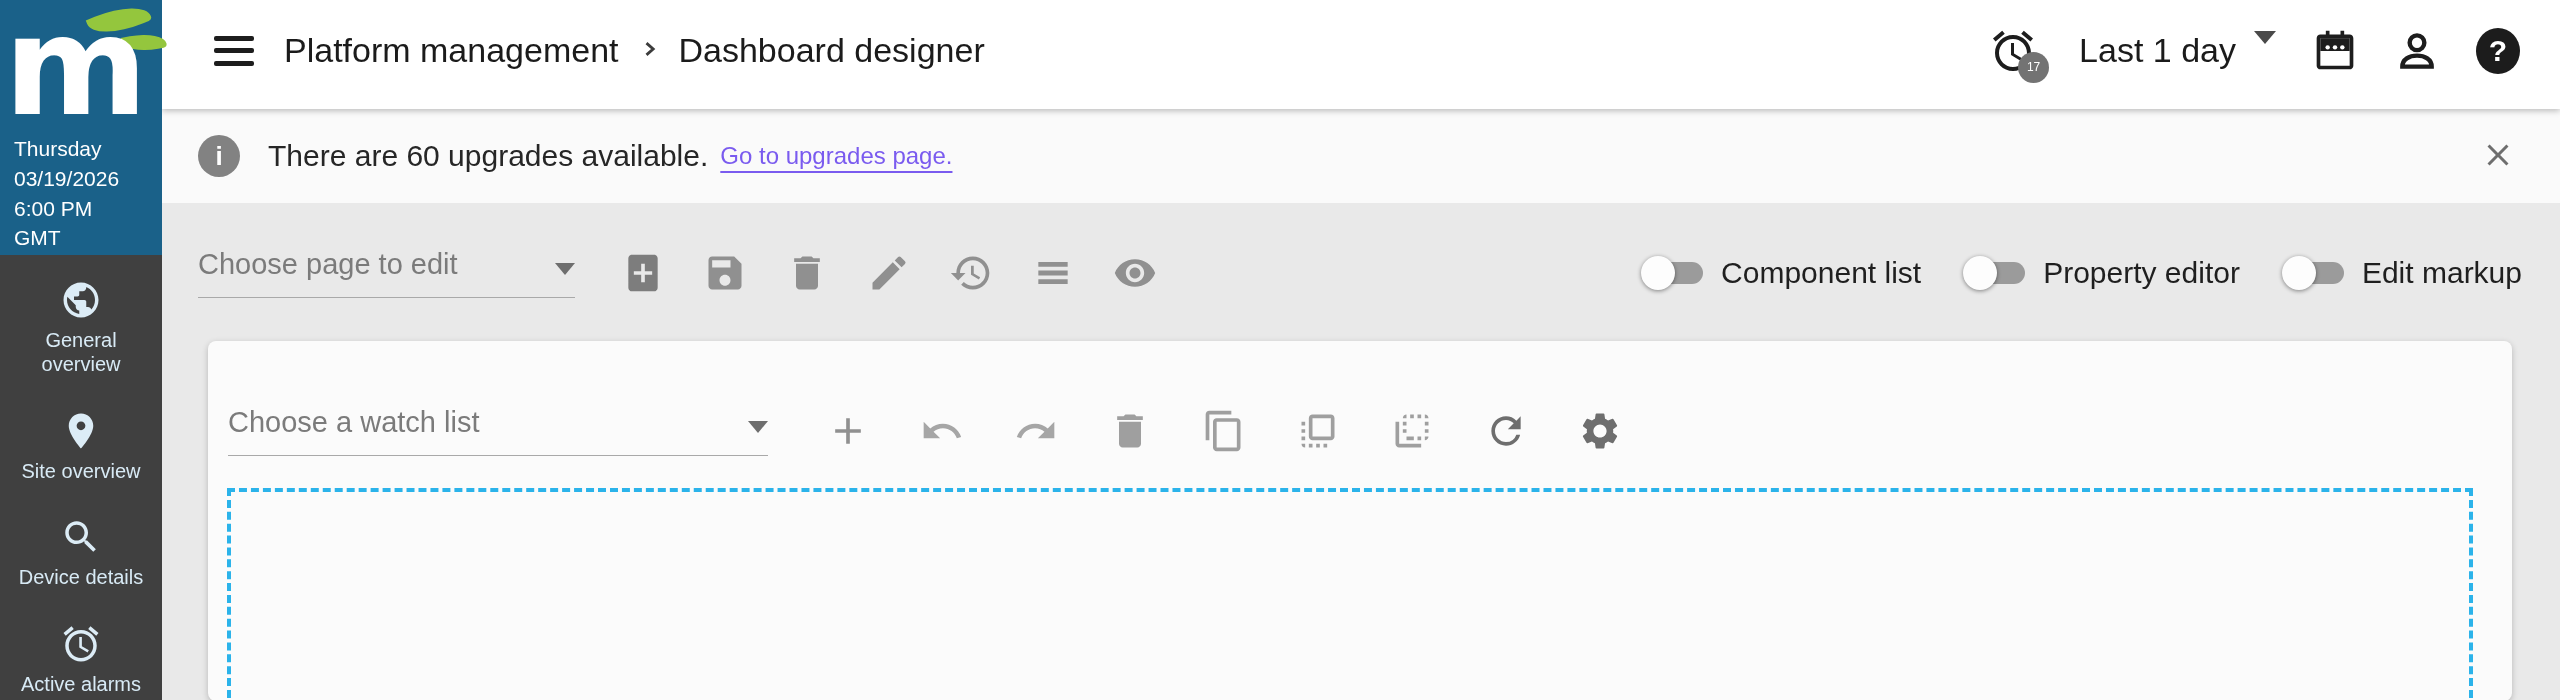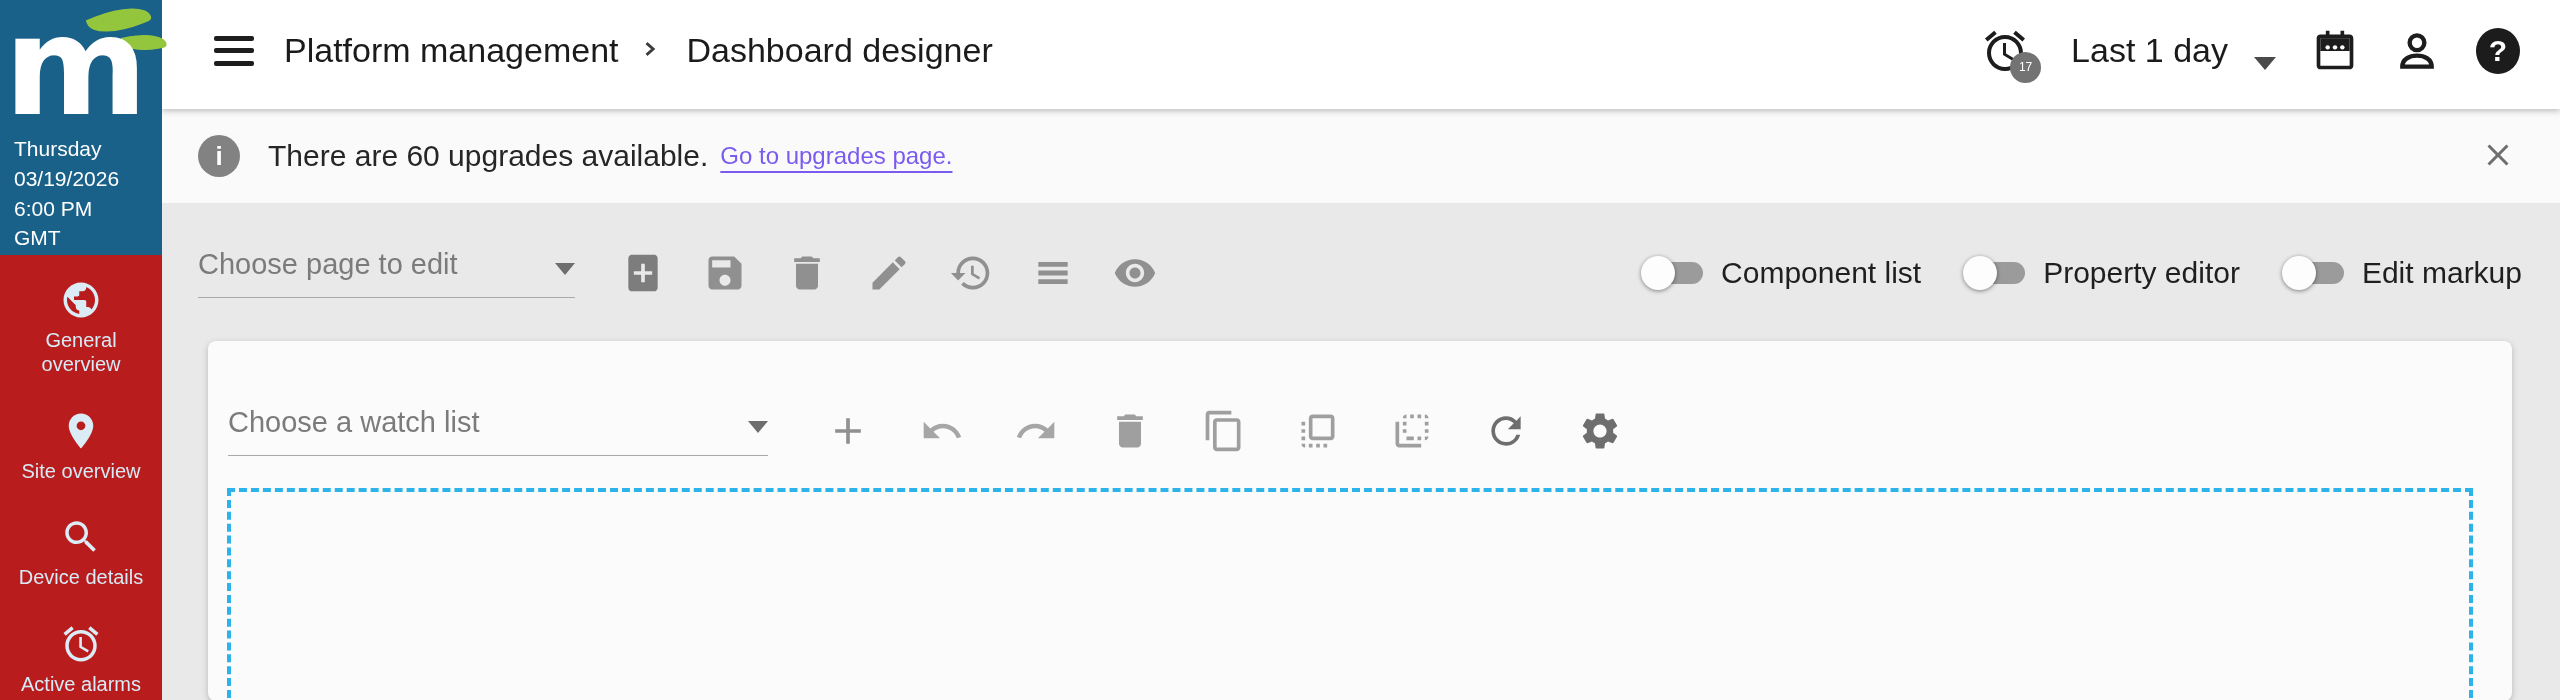--- a/index.html
+++ b/index.html
@@ -13,41 +13,41 @@
   .sb-top { height:255px; background:#1a6189; position:relative; }
   .logo-m {
     position:absolute; left:4px; top:-14px;
     font-size:138px; font-weight:bold; color:#ffffff; letter-spacing:-4px;
     font-family:"DejaVu Sans","Liberation Sans",sans-serif;
   }
   .leaf { position:absolute; background:#94c63d; }
   .leaf1 { width:62px; height:24px; left:88px; top:8px; transform:rotate(-22deg); border-radius:0 90% 4px 90%; }
   .leaf2 { width:44px; height:17px; left:122px; top:34px; transform:rotate(-10deg); border-radius:0 90% 4px 90%; }
   .sb-date { position:absolute; left:14px; top:134px; color:#ffffff; font-size:21px; line-height:1.42; }
-  .sb-nav { flex:1; background:#b91c1c; display:flex; flex-direction:column; align-items:center; padding-top:24px; gap:33px; }
+  .sb-nav { flex:1; background:#404040; display:flex; flex-direction:column; align-items:center; padding-top:24px; gap:33px; }
   .sb-item { display:flex; flex-direction:column; align-items:center; gap:7px; width:100%;
              color:#d8eaf5; font-size:20px; line-height:1.22; text-align:center; cursor:pointer; padding:0 6px; }
   .sb-item svg { width:42px; height:42px; fill:#dcecf6; }
   
   .main { flex:1; display:flex; flex-direction:column; min-width:0; }
   
   .header { height:109px; background:#ffffff; display:flex; align-items:center;
             padding:0 40px 8px 52px; box-shadow:0 2px 6px rgba(0,0,0,.25); position:relative; z-index:4; }
   .hamburger { width:40px; height:30px; display:flex; flex-direction:column; justify-content:space-between; cursor:pointer; border:none; background:none; }
   .hamburger span { display:block; height:5px; background:#1d1d1d; border-radius:2px; }
   .crumb { font-size:34px; color:#1b1b1b; margin-left:30px; white-space:nowrap; }
   .crumb-sep { margin:0 20px; }
   .crumb-sep svg { width:20px; height:20px; stroke:#3c3c3c; stroke-width:3.4; fill:none; }
   .hdr-right { margin-left:auto; display:flex; align-items:center; gap:36px; }
   .alarm-wrap { position:relative; width:48px; height:48px; cursor:pointer; }
   .alarm-wrap svg { width:48px; height:48px; fill:#1d1d1d; }
   .badge { position:absolute; right:-12px; bottom:-8px; min-width:31px; height:31px; border-radius:50%;
            background:#737373; color:#ffffff; font-size:12px; font-weight:normal;
            display:flex; align-items:center; justify-content:center; }
-  .time-range { display:flex; align-items:flex-end; gap:26px; cursor:pointer; margin-left:6px; }
+  .time-range { display:flex; align-items:flex-start; gap:18px; cursor:pointer; margin-left:6px; }
   .time-range-label { font-size:34px; color:#1b1b1b; white-space:nowrap; }
   .caret-dark { width:0; height:0; border-left:11px solid transparent; border-right:11px solid transparent; border-top:13px solid #4a4a4a; }
   .hdr-icon { border:none; background:none; cursor:pointer; width:46px; height:46px; display:flex; align-items:center; justify-content:center; }
   .hdr-icon svg { width:44px; height:44px; }
   .help-circle { width:44px; height:46px; border-radius:50%; background:#1c1c1c; color:#ffffff;
                  font-size:30px; font-weight:bold; display:flex; align-items:center; justify-content:center; cursor:pointer; }
   
   .banner { height:94px; background:#fafafa; display:flex; align-items:center; padding:0 44px 0 36px; position:relative; z-index:3; }
   .info-circle { width:42px; height:42px; min-width:42px; border-radius:50%; background:#828282; color:#ffffff;
                  font-size:26px; font-weight:bold; font-style:normal; display:flex; align-items:center; justify-content:center; }
@@ -138,21 +138,21 @@
         <span></span>
         <span></span>
         <span></span>
       </button>
     <span class="crumb">Platform management</span>
     <span class="crumb-sep">
       <svg viewBox="0 0 24 24">
           <path d="M9 5l8 7-8 7"></path>
         </svg>
     </span>
-    <span class="crumb" style="margin-left:8px;">Dashboard designer</span>
+    <span class="crumb" style="margin-left:0;">Dashboard designer</span>
 
     <div class="hdr-right">
       <div class="alarm-wrap">
         <svg viewBox="0 0 24 24">
             <path d="M22 5.72l-4.6-3.86-1.29 1.53 4.6 3.86L22 5.72zM7.88 3.39L6.6 1.86 2 5.71l1.29 1.53 4.59-3.85zM12.5 8H11v6l4.75 2.85.75-1.23-4-2.37V8zM12 4c-4.97 0-9 4.03-9 9s4.02 9 9 9c4.97 0 9-4.03 9-9s-4.03-9-9-9zm0 16c-3.87 0-7-3.13-7-7s3.13-7 7-7 7 3.13 7 7-3.13 7-7 7z"></path>
           </svg>
         <span class="badge">17</span>
       </div>
       <div class="time-range">
         <span class="time-range-label">Last 1 day</span>

